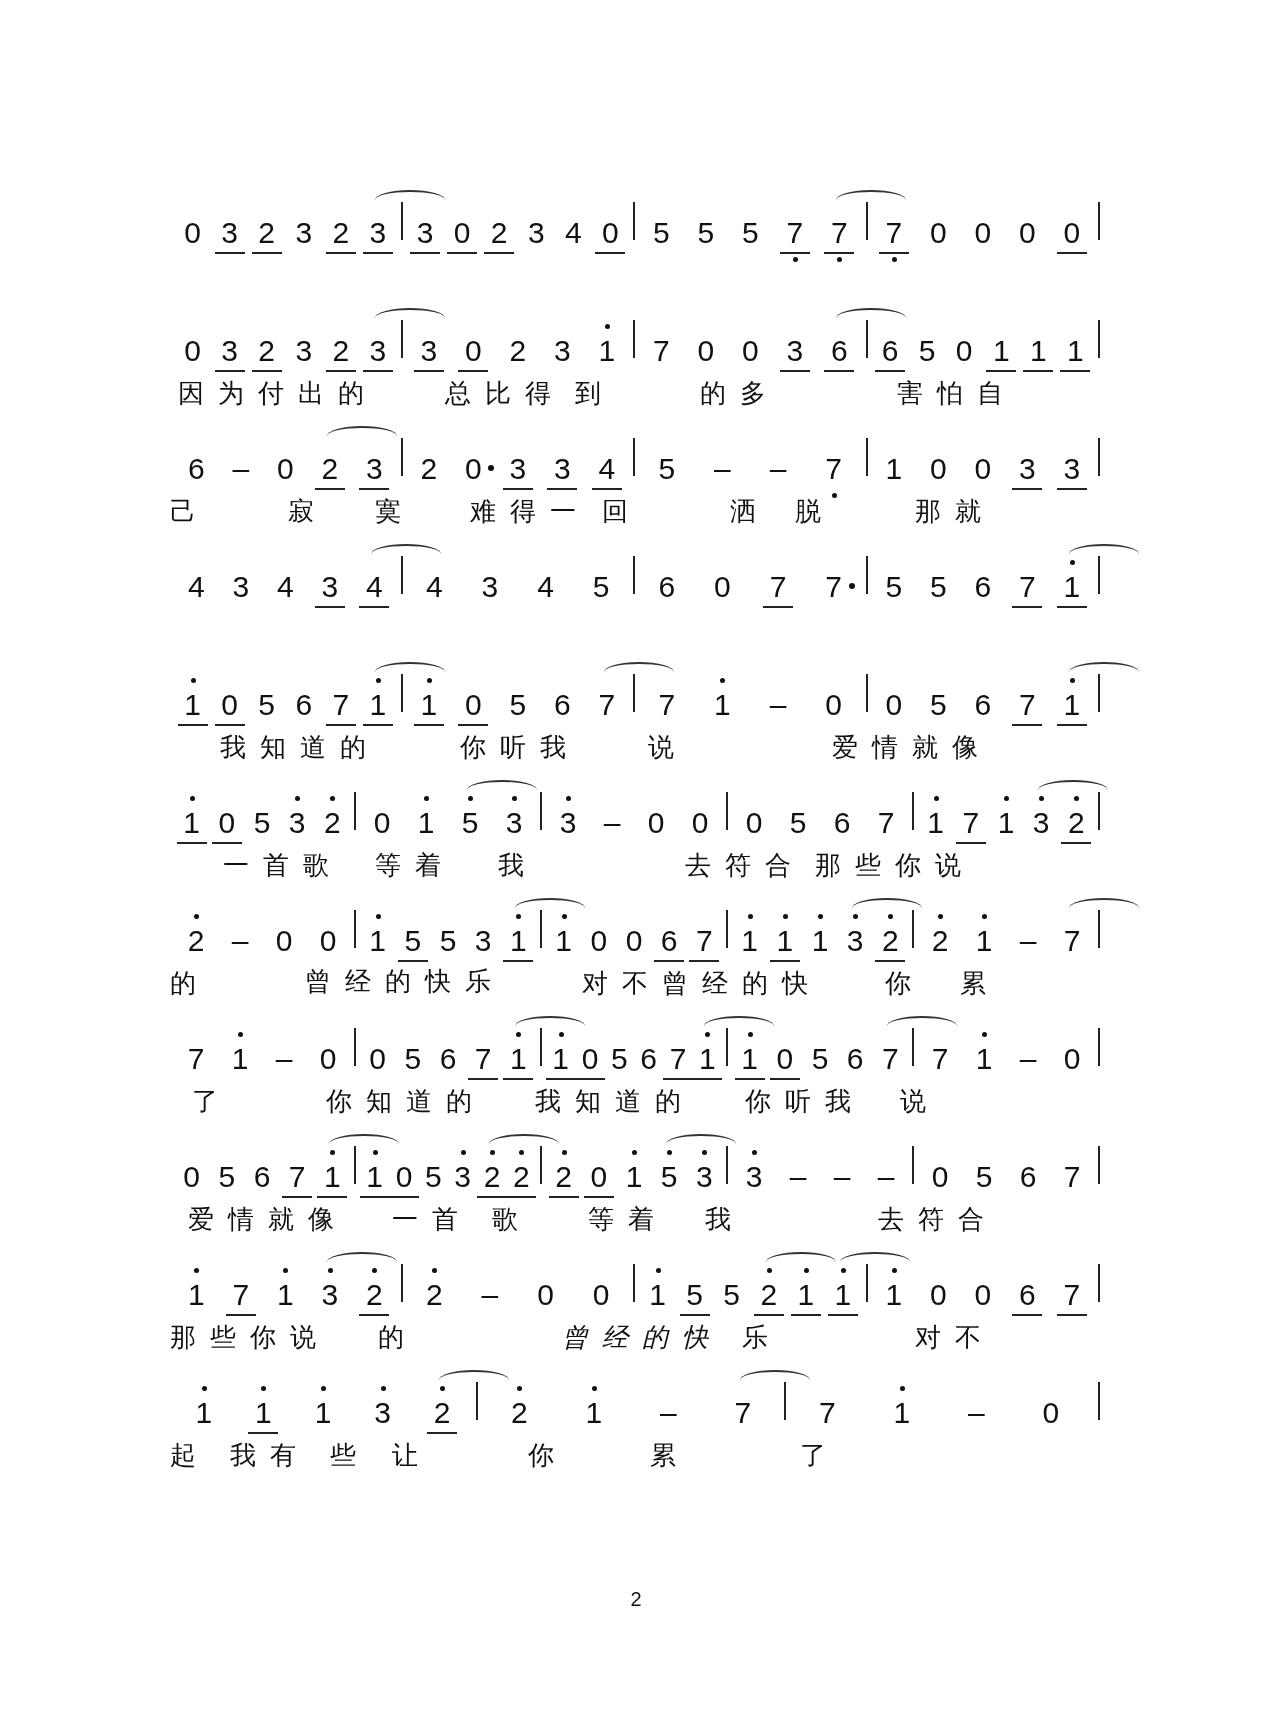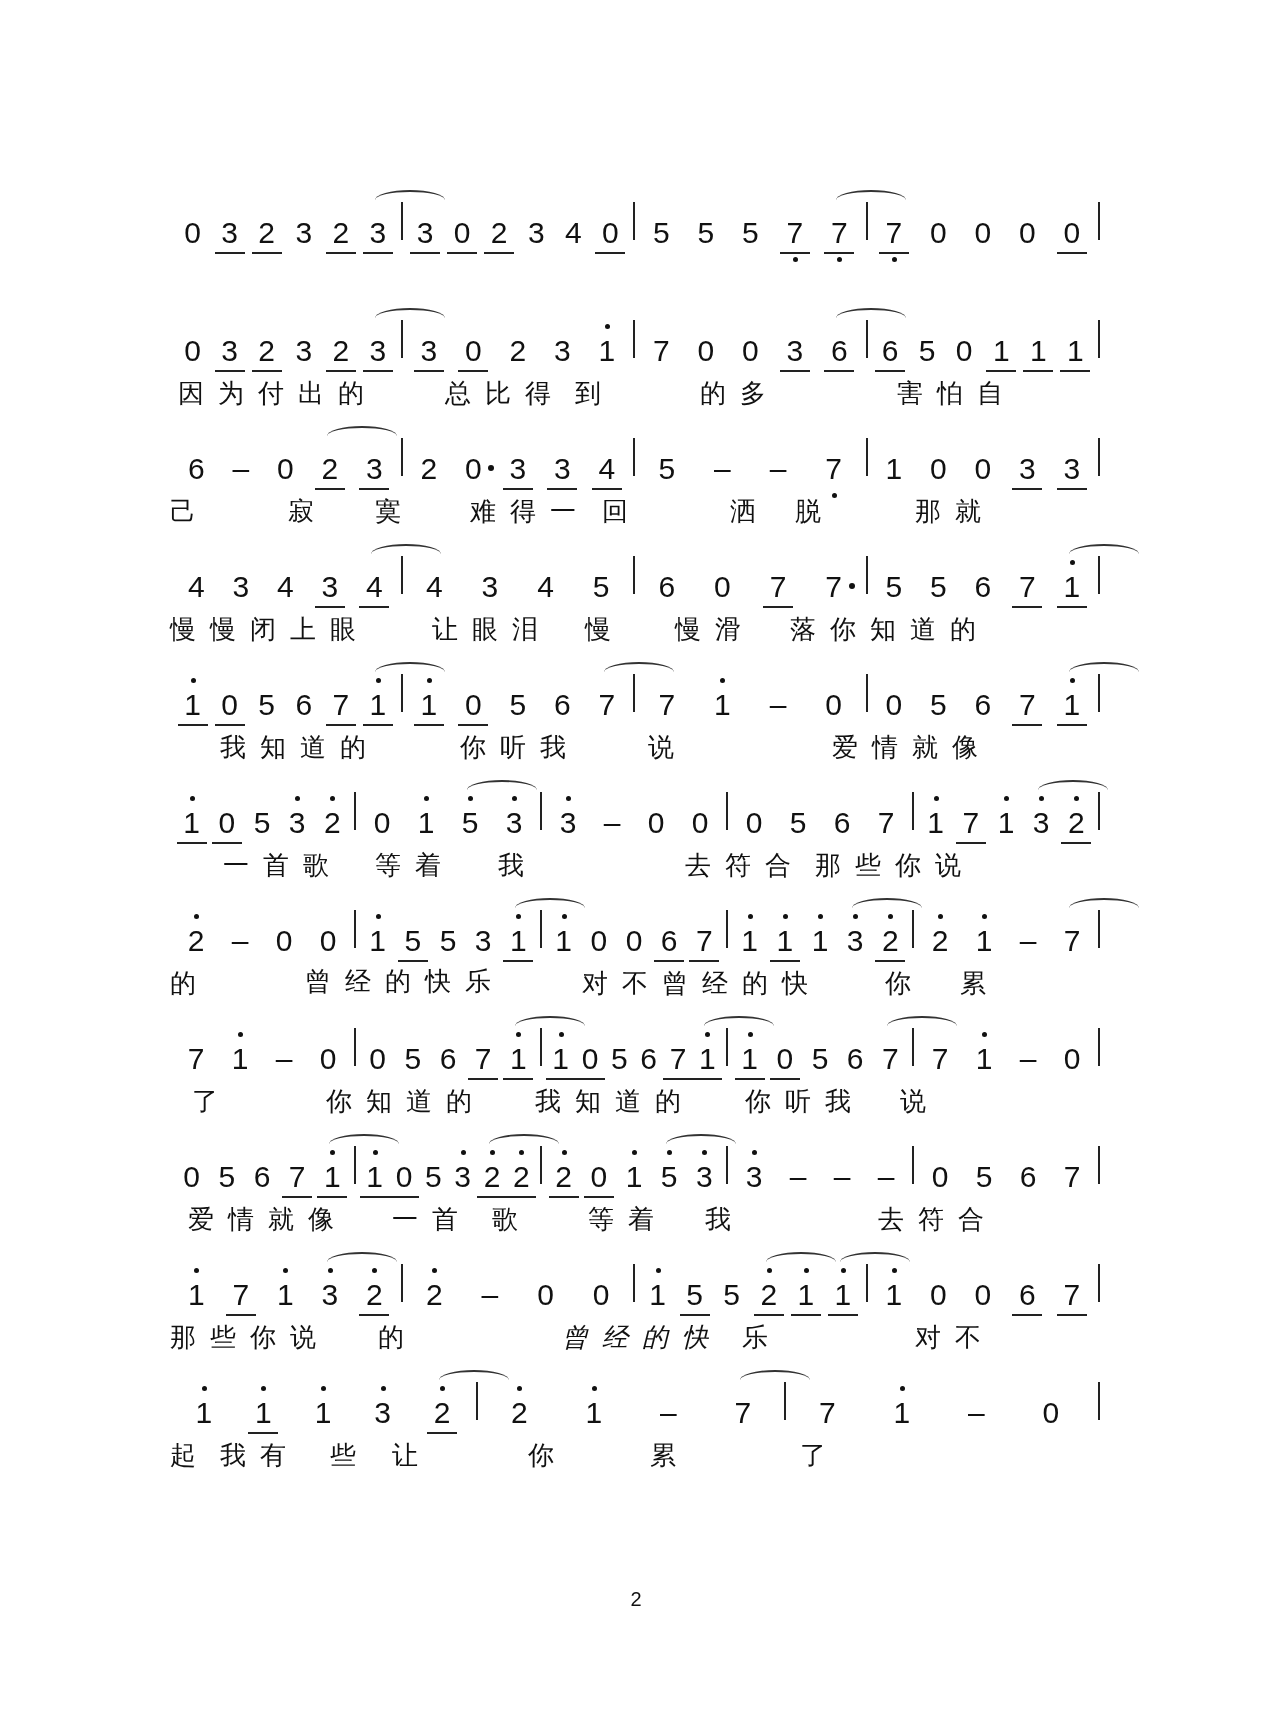--- a/index.html
+++ b/index.html
@@ -345,27 +345,20 @@
           </div>
           <div class="note u">
             <span class="glyph">7</span>
           </div>
           <div class="note u">
             <span class="glyph">1<span class="hi"></span><span class="slur-s"></span></span>
           </div>
         </div>
         <div class="bar"></div>
       </div>
-      <div class="lyrics">
-        <span class="lyric" style="left: 0px;">慢慢闭上眼</span>
-        <span class="lyric" style="left: 262px;">让眼泪</span>
-        <span class="lyric" style="left: 415px;">慢</span>
-        <span class="lyric" style="left: 505px;">慢滑</span>
-        <span class="lyric" style="left: 620px;">落你知道的</span>
-      </div>
     </div>
     <div class="row" style="top: 652px;">
       <div class="notes">
         <div class="measure">
           <div class="note u">
             <span class="glyph">1<span class="hi"></span></span>
           </div>
           <div class="note u">
             <span class="glyph">0</span>
           </div>
@@ -956,21 +949,21 @@
             <span class="glyph">–</span>
           </div>
           <div class="note">
             <span class="glyph">0</span>
           </div>
         </div>
         <div class="bar final"></div>
       </div>
       <div class="lyrics">
         <span class="lyric" style="left: 0px;">起</span>
-        <span class="lyric" style="left: 50px;">我有</span>
+        <span class="lyric" style="left: 60px;">我有</span>
         <span class="lyric" style="left: 160px;">些</span>
         <span class="lyric" style="left: 222px;">让</span>
         <span class="lyric" style="left: 358px;">你</span>
         <span class="lyric" style="left: 480px;">累</span>
         <span class="lyric" style="left: 630px;">了</span>
       </div>
     </div>
   </div>
 <div class="pagenum">2</div>
 

